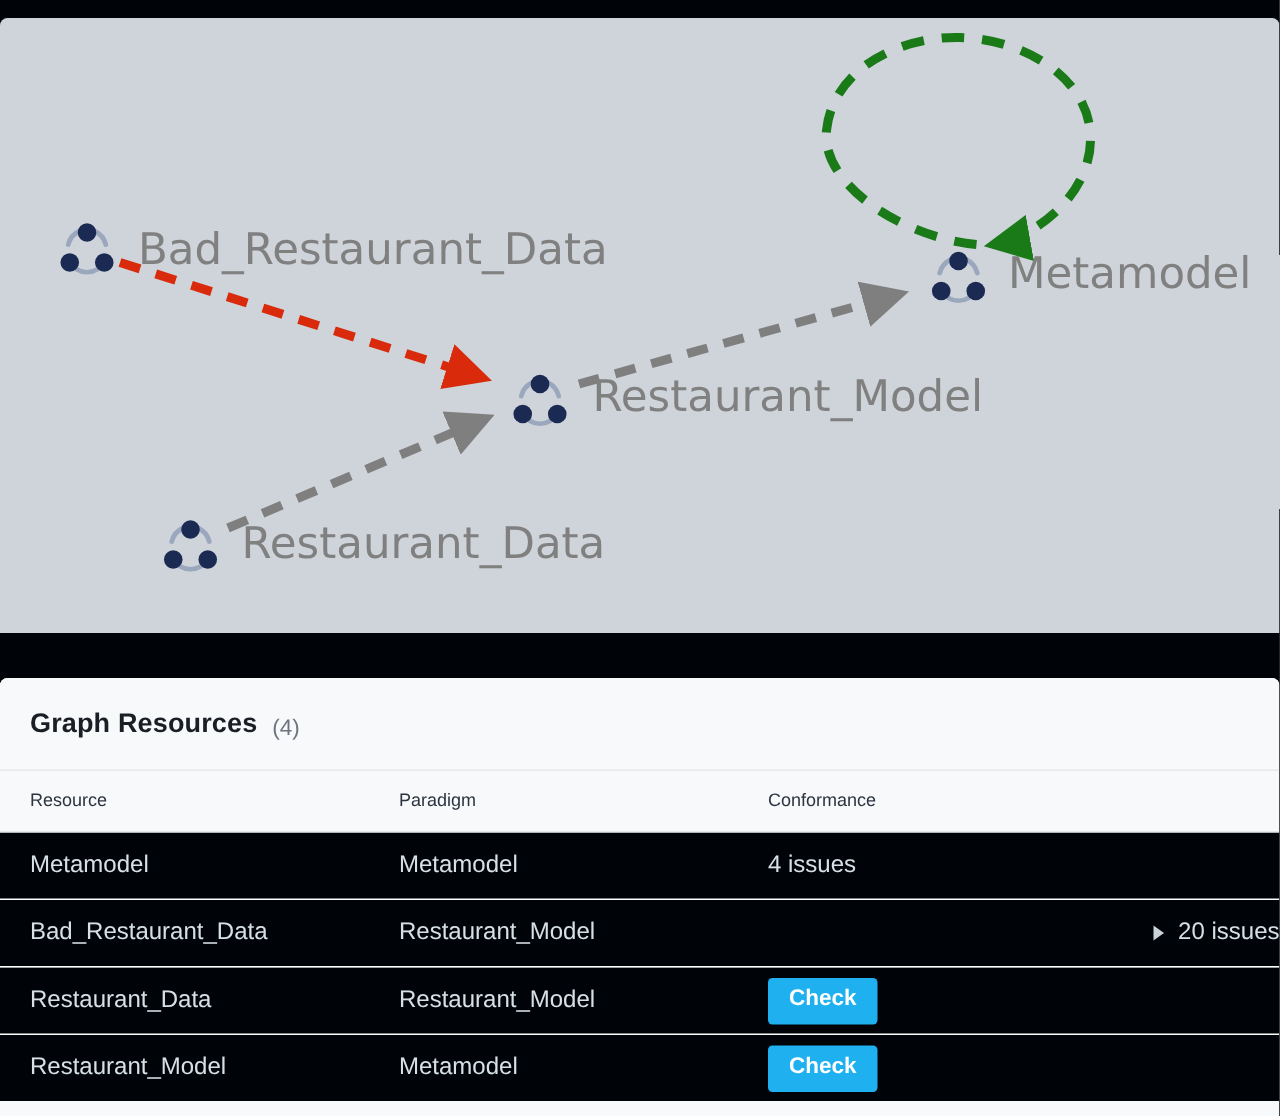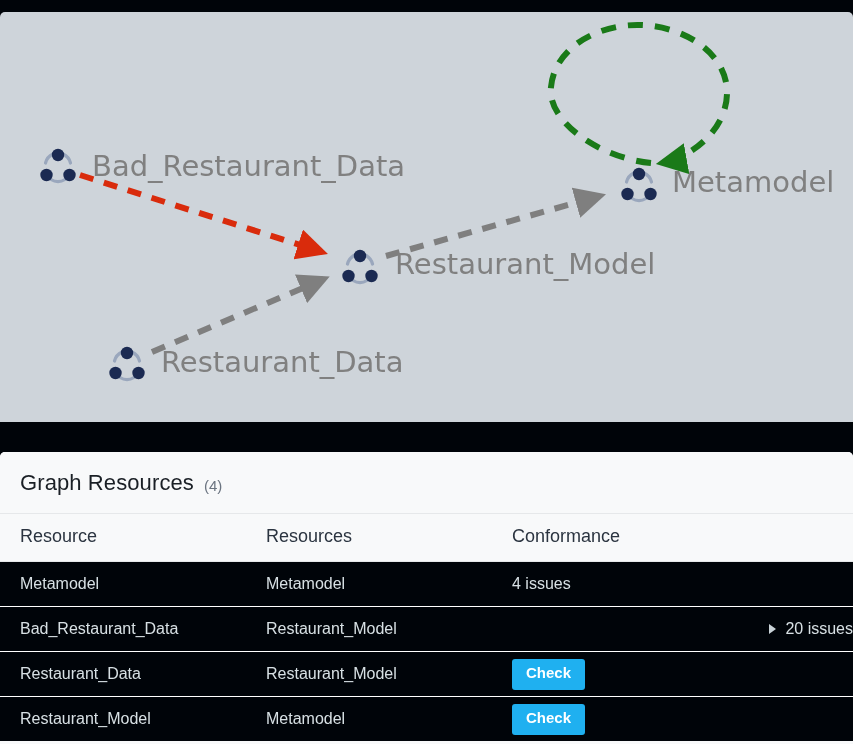--- a/index.html
+++ b/index.html
@@ -63,40 +63,40 @@
   .card-header {
     height: 62px;
     box-sizing: border-box;
     display: flex;
     align-items: center;
     padding: 0 20px;
     background: #f8f9fa;
     border-bottom: 1px solid #e6e8ea;
   }
   .card-title {
-    font-size: 22px;
-    font-weight: normal;
+    font-size: 18px;
+    font-weight: bold;
     color: #1a1f25;
     letter-spacing: .1px;
   }
   .card-count {
     font-size: 15px;
     color: #6b7480;
     margin-left: 10px;
     padding-top: 5px;
   }
 
   table.res-table {
     width: 853px;
     border-collapse: collapse;
     table-layout: fixed;
   }
   table.res-table th {
     text-align: left;
-    font-size: 18px;
+    font-size: 12px;
     font-weight: normal;
     color: #2b3440;
     background: #f8f9fa;
     padding: 12px 0 14px 20px;
     border-bottom: 1px solid #e6e8ea;
   }
   table.res-table td {
     font-size: 16px;
     color: #d7e0e4;
     background: #000409;
@@ -232,21 +232,21 @@
 
     <table class="res-table">
       <colgroup>
         <col class="col-resource">
         <col class="col-paradigm">
         <col class="col-conformance">
       </colgroup>
       <thead>
         <tr>
           <th>Resource</th>
-          <th>Resources</th>
+          <th>Paradigm</th>
           <th>Conformance</th>
         </tr>
       </thead>
       <tbody>
 
         <tr>
           <td>Metamodel</td>
           <td>Metamodel</td>
           <td>
             <span>4 issues</span>

